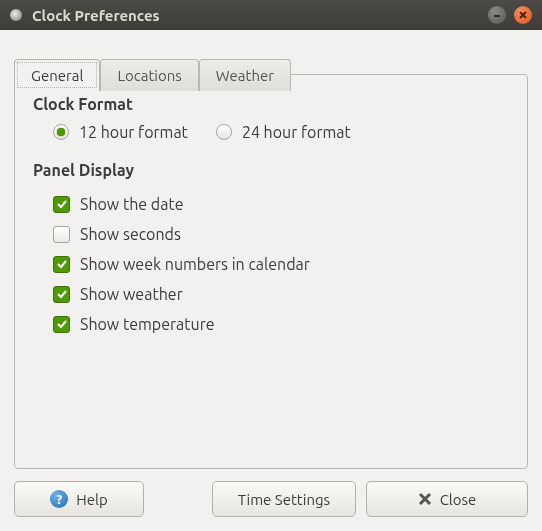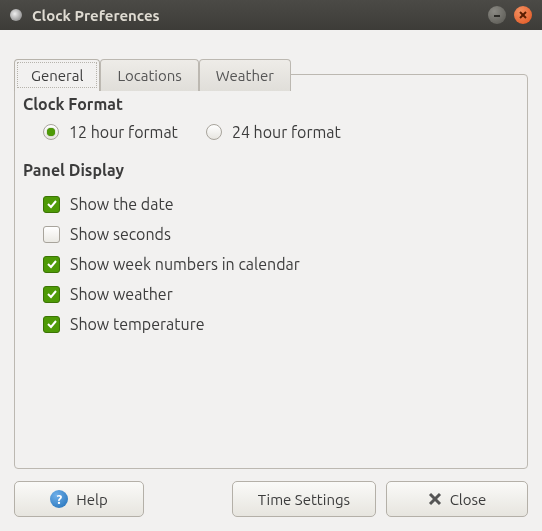--- a/index.html
+++ b/index.html
@@ -79,21 +79,21 @@
     outline: 1px dotted #b6b3ac;
     outline-offset: -4px;
     border-color: #b7b3ab;
     z-index: 3;
   }
   .tab-panel {
     border: 1px solid #bcb8b1;
     border-radius: 0 4px 4px 4px;
     background: #f2f1f0;
     flex: 1;
-    padding: 14px 8px;
+    padding: 14px 18px;
     position: relative;
     z-index: 1;
   }
 
   .section-heading {
     font-weight: bold;
     font-size: 16px;
     margin: 6px 0 10px 0;
     color: #3c3c3c;
   }
@@ -156,21 +156,21 @@
     color: #3c3c3c;
     display: flex;
     align-items: center;
     justify-content: center;
     gap: 8px;
     cursor: pointer;
     min-width: 120px;
   }
   .btn-help { width: 130px; }
   .btn-time { width: 144px; }
-  .btn-close { width: 142px; }
+  .btn-close { width: 162px; }
   .spacer { flex: 1; }
   .help-icon {
     width: 18px; height: 18px; border-radius: 50%;
     background: radial-gradient(circle at 35% 30%, #6fb0ea, #1f6db5);
     color: #fff; font-weight: bold; font-size: 13px;
     display: inline-flex; align-items: center; justify-content: center;
   }
   .close-x {
     width: 14px; height: 14px;
     display: inline-flex; align-items: center; justify-content: center;

